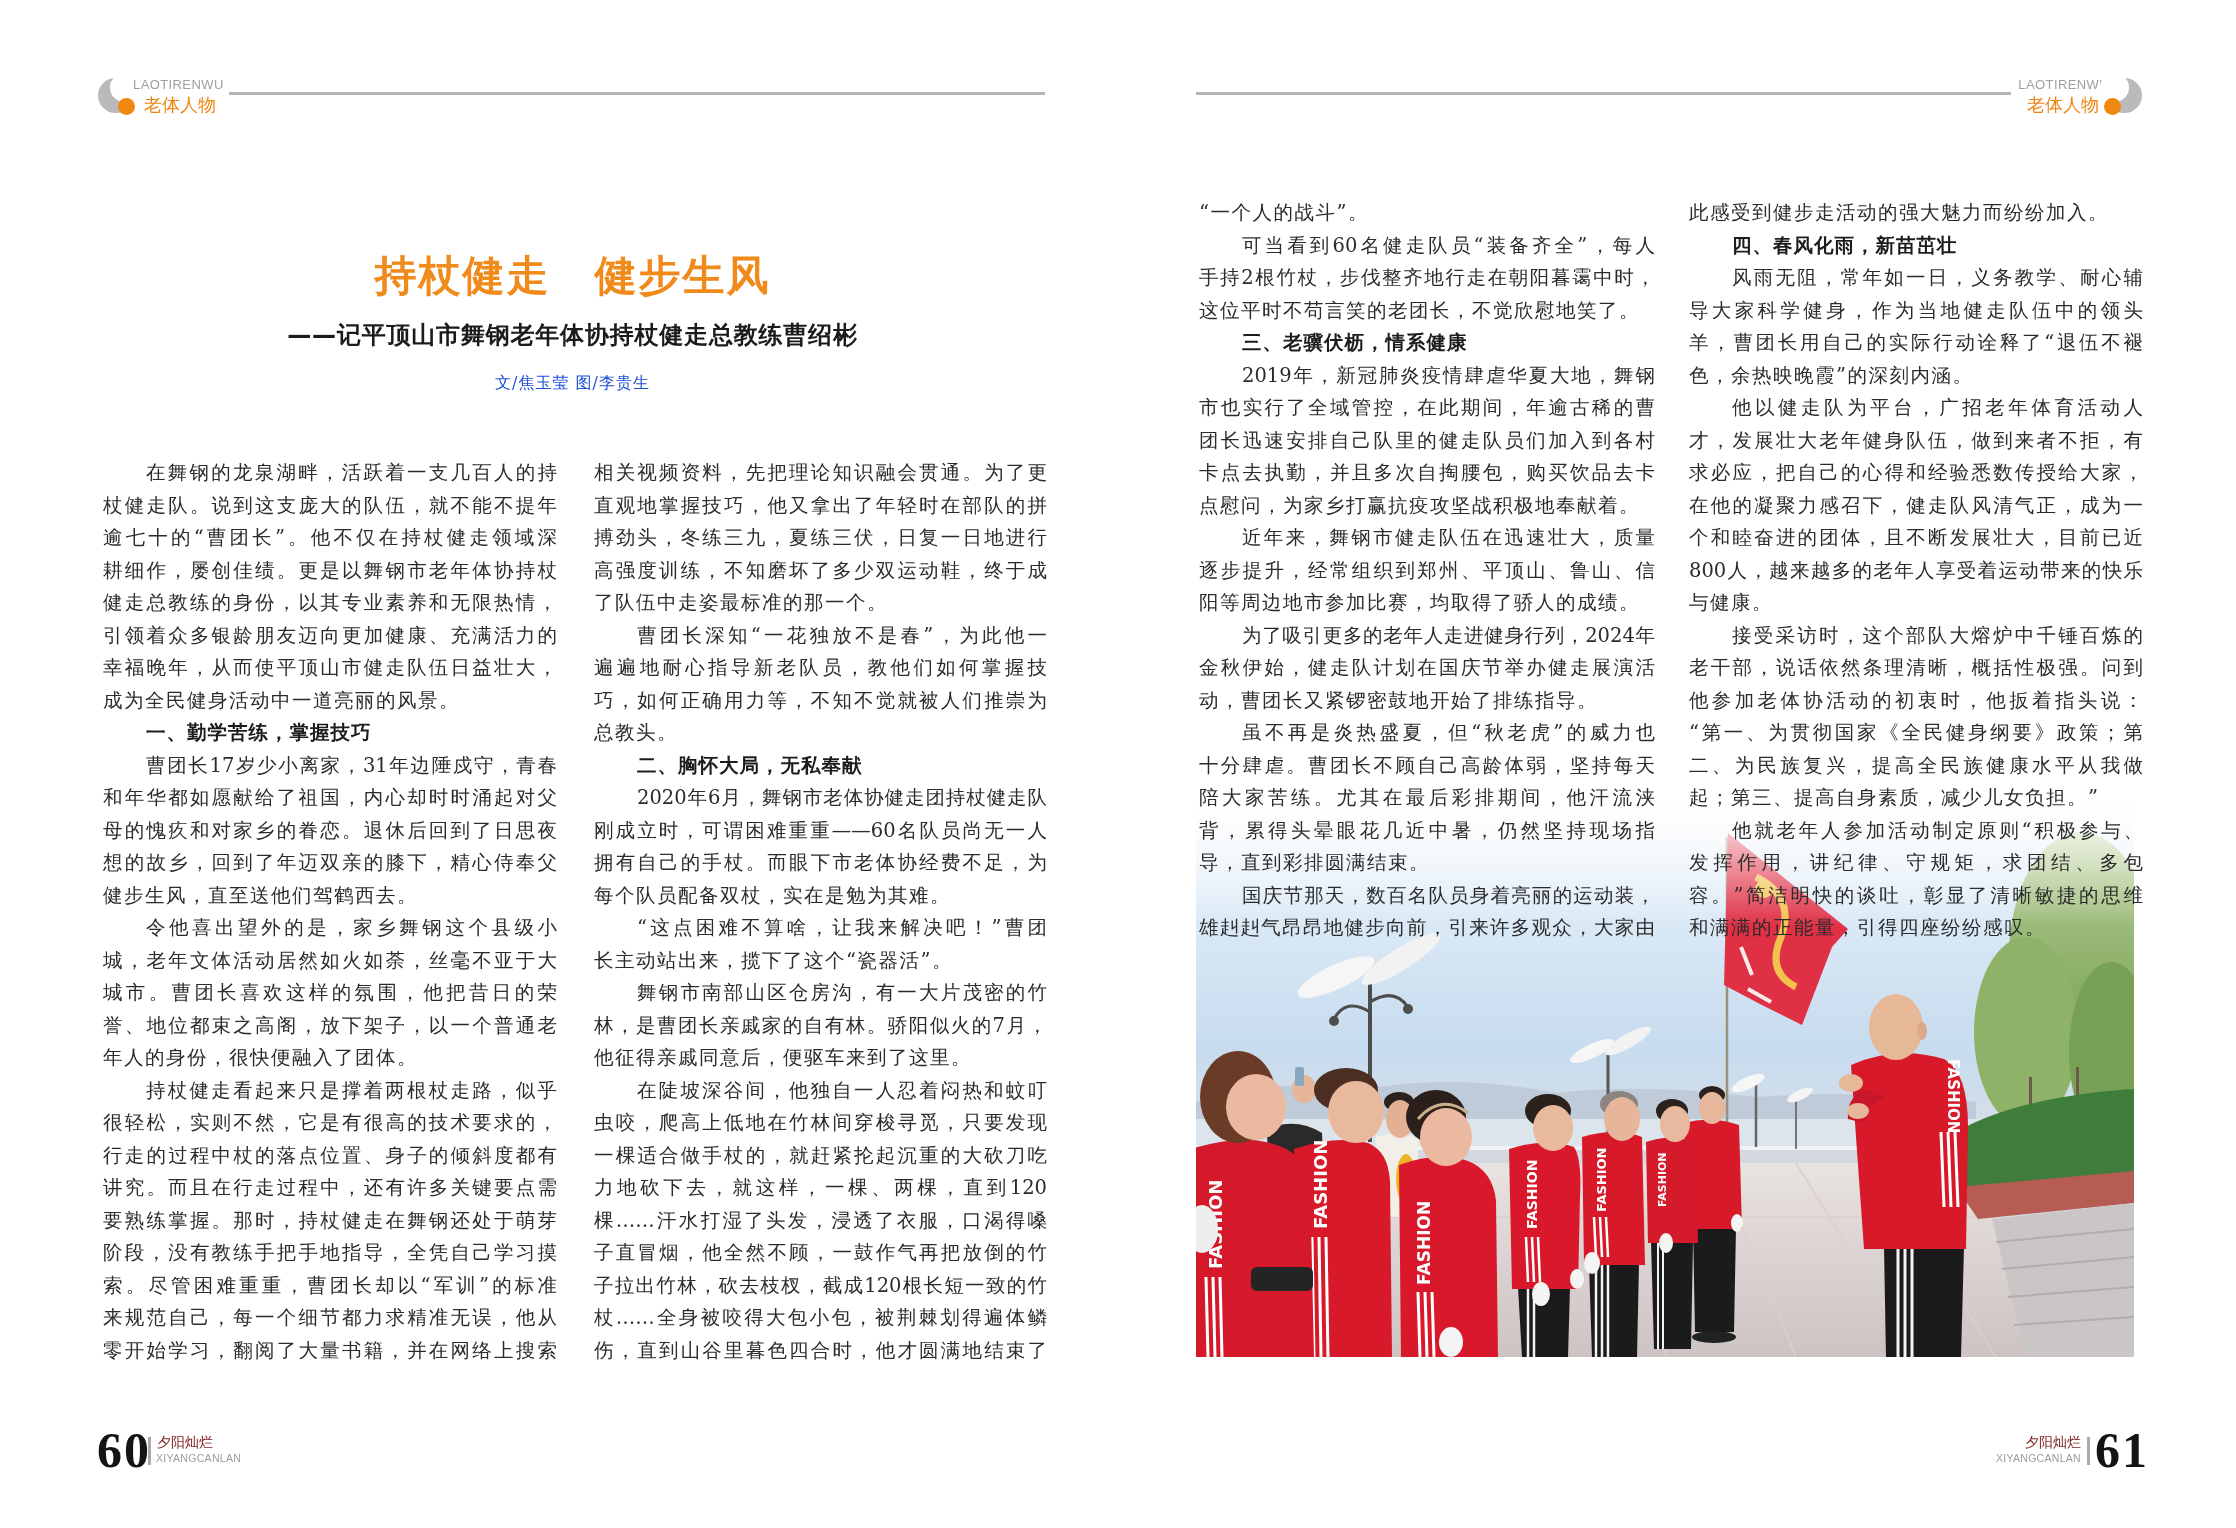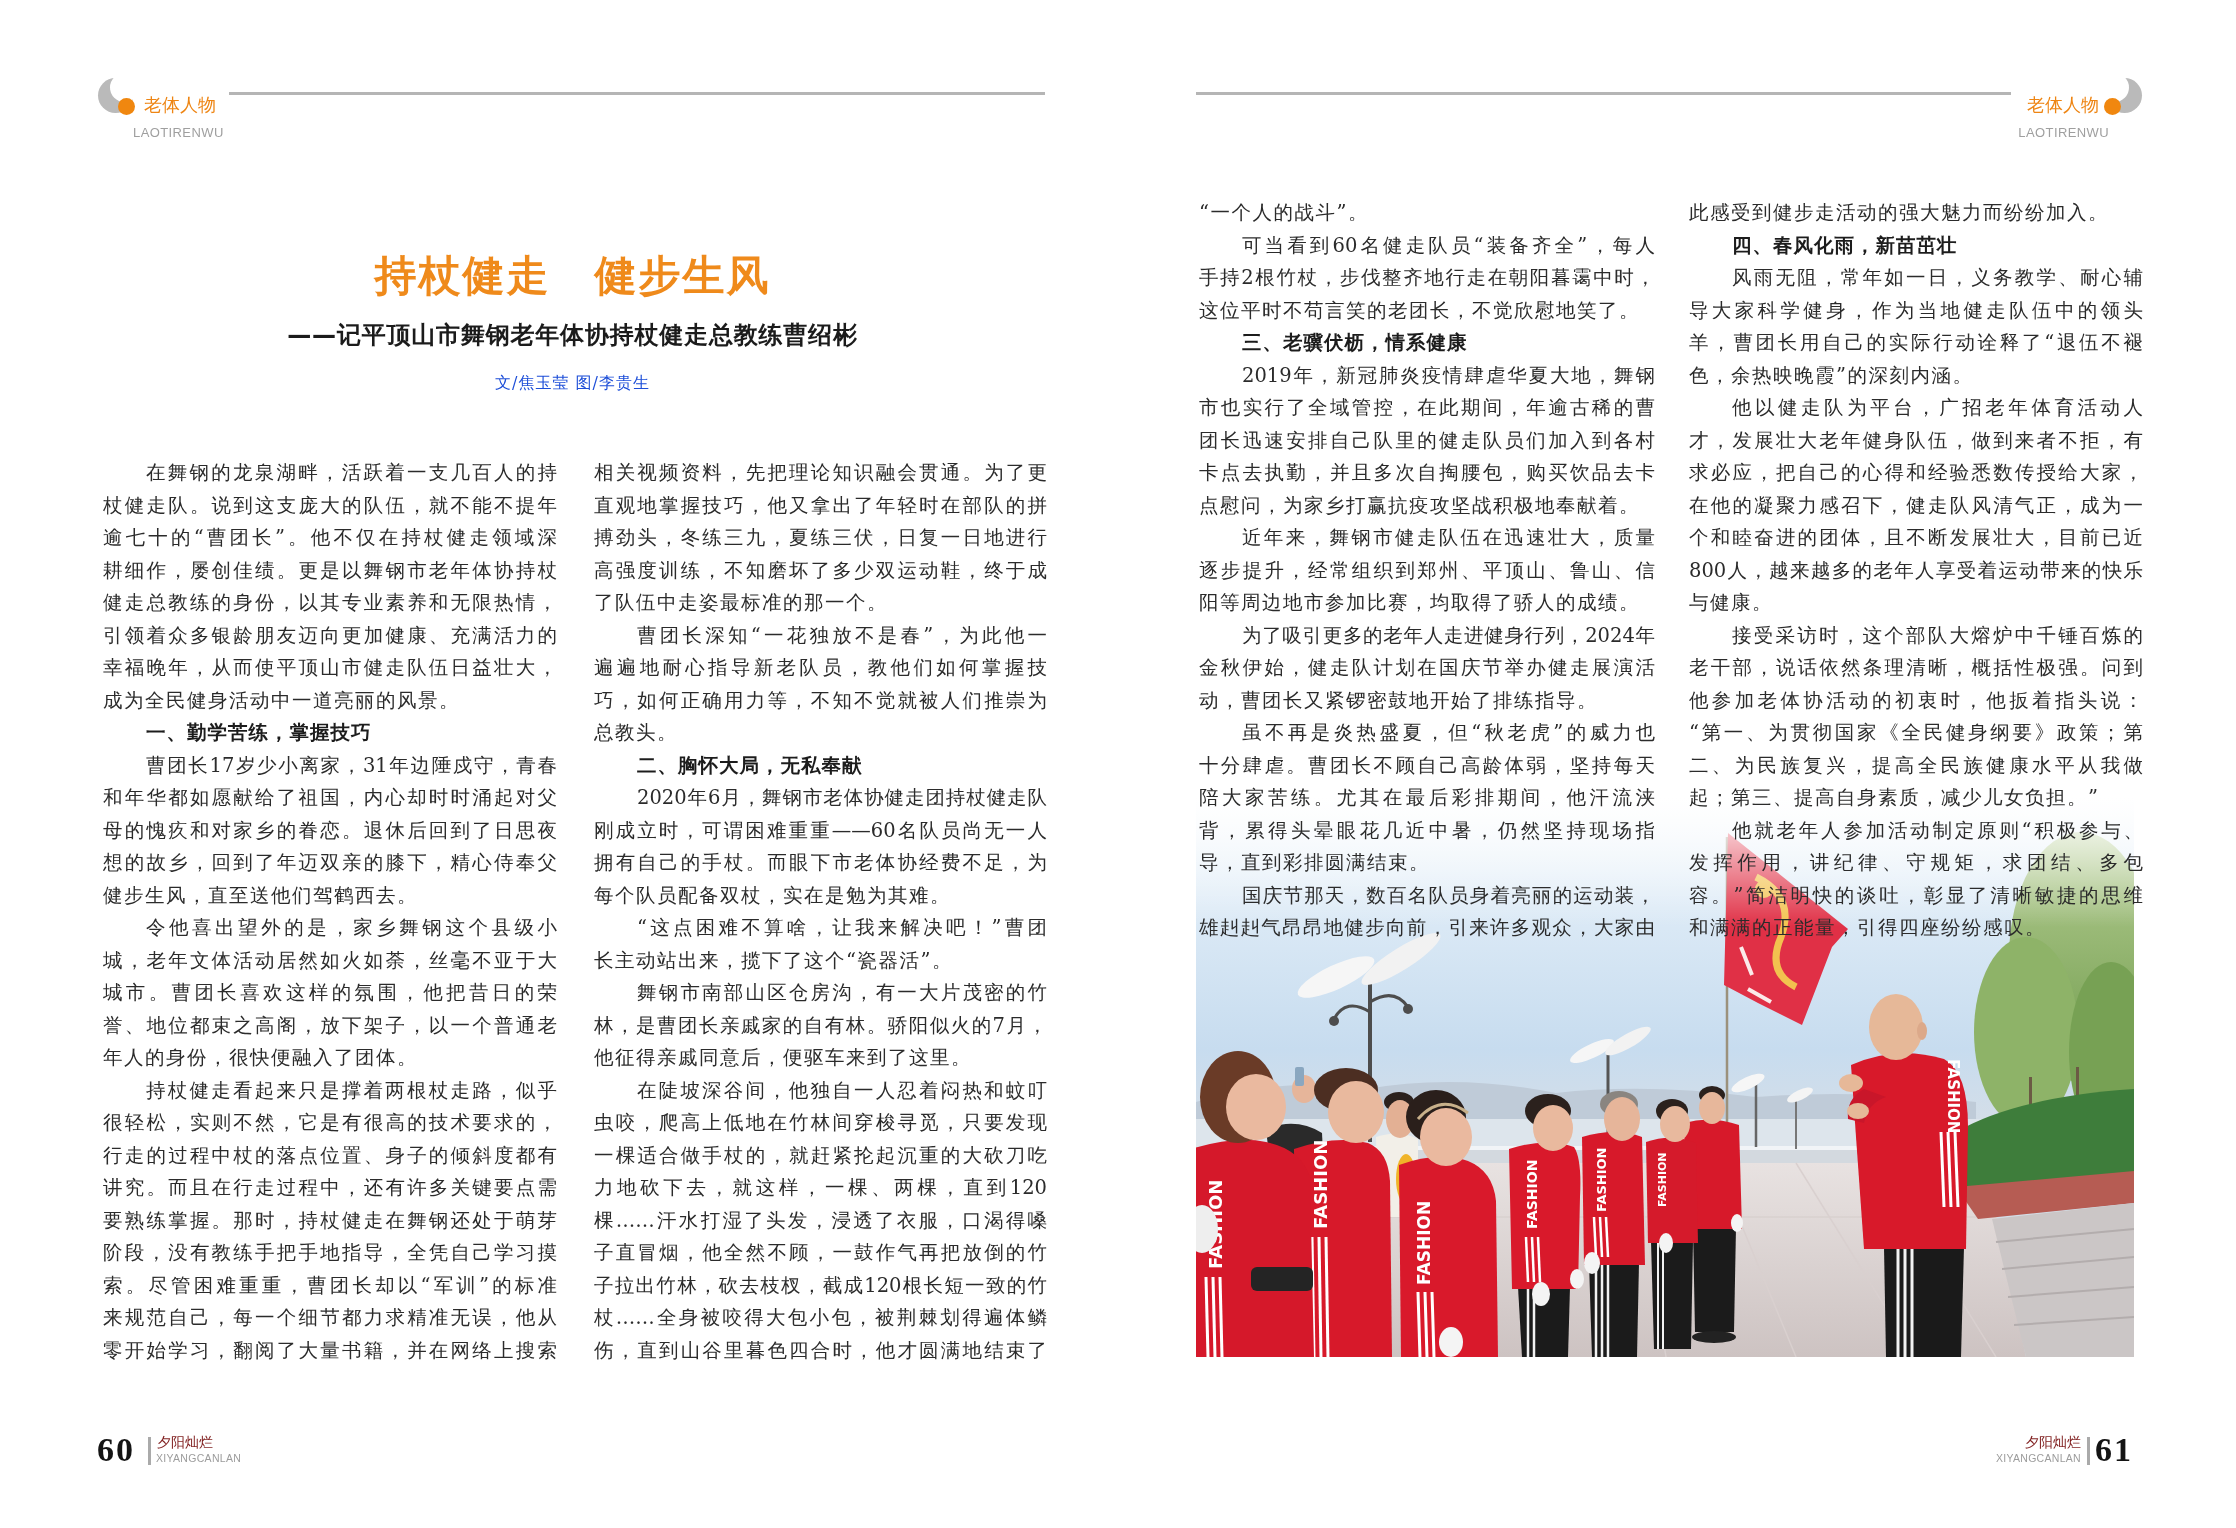--- a/index.html
+++ b/index.html
@@ -9,21 +9,21 @@
     font-family:"DejaVu Serif","Liberation Serif",serif;
   }
 
   
   .hdr-rule { position:absolute; top:92px; height:3px; background:#b5b5b5; }
   .hdr-disc { position:absolute; top:78px; width:35px; height:35px; border-radius:50%; background:#bababa; }
   .hdr-cut  { position:absolute; top:73px; width:29px; height:29px; border-radius:50%; background:#ffffff; }
   .hdr-dot  { position:absolute; top:98px; width:17px; height:17px; border-radius:50%; background:#f0870f; }
   .hdr-en {
     position:absolute; top:78px; font-family:"Liberation Sans","DejaVu Sans",sans-serif;
-    font-size:13px; line-height:14px; color:#9f9f9f; letter-spacing:0.4px; white-space:nowrap;margin-top:48px;
+    font-size:13px; line-height:14px; color:#9f9f9f; letter-spacing:0.4px; white-space:nowrap;
   }
   .hdr-cn {
     position:absolute; top:95px; font-family:"DejaVu Sans","Liberation Sans",sans-serif;
     font-size:18px; line-height:20px; color:#ee8513; white-space:nowrap;
   }
 
   
   .title-wrap { position:absolute; left:100px; width:945px; text-align:center; white-space:nowrap; }
   .title {
     top:250px; font-family:"DejaVu Sans","Liberation Sans",sans-serif; font-weight:bold;
@@ -48,21 +48,21 @@
     text-indent:43px; text-align:center; text-align-last:left; letter-spacing:1px;
   }
   .para { display:block; }
 
   
   .photo { position:absolute; left:1196px; top:797px; z-index:1; }
 
   
   .pn {
     position:absolute; top:1428px; font-family:"Liberation Serif","DejaVu Serif",serif;
-    font-weight:bold; font-size:34px; line-height:44px; letter-spacing:2px; color:#141414;
+    font-weight:bold; font-size:50px; line-height:44px; letter-spacing:2px; color:#141414;
   }
   .ft-bar { position:absolute; top:1437px; width:3px; height:28px; background:#aaaaaa; }
   .ft-cn {
     position:absolute; top:1434px; font-family:"DejaVu Sans","Liberation Sans",sans-serif;
     font-size:14px; line-height:16px; color:#7f1d1d; white-space:nowrap;
   }
   .ft-en {
     position:absolute; top:1452px; font-family:"Liberation Sans","DejaVu Sans",sans-serif;
     font-size:10.5px; line-height:12px; letter-spacing:0.3px; color:#9c9c9c; white-space:nowrap;
   }

